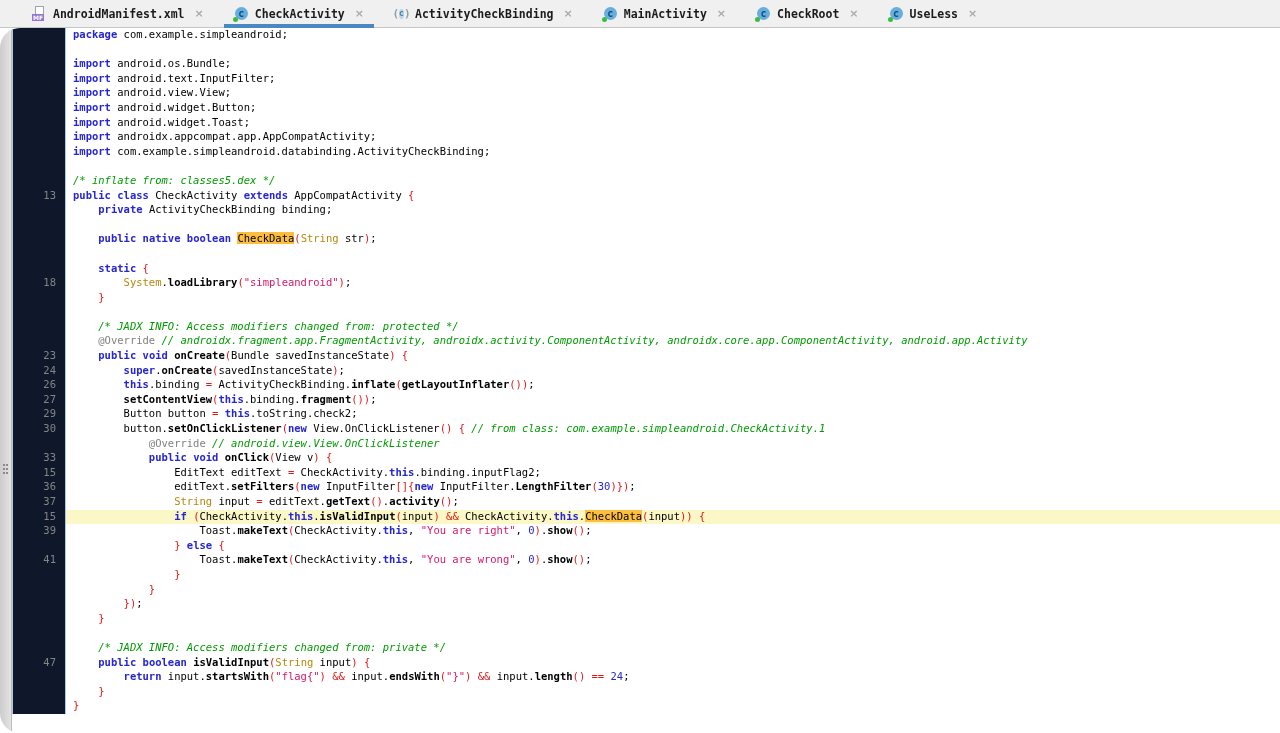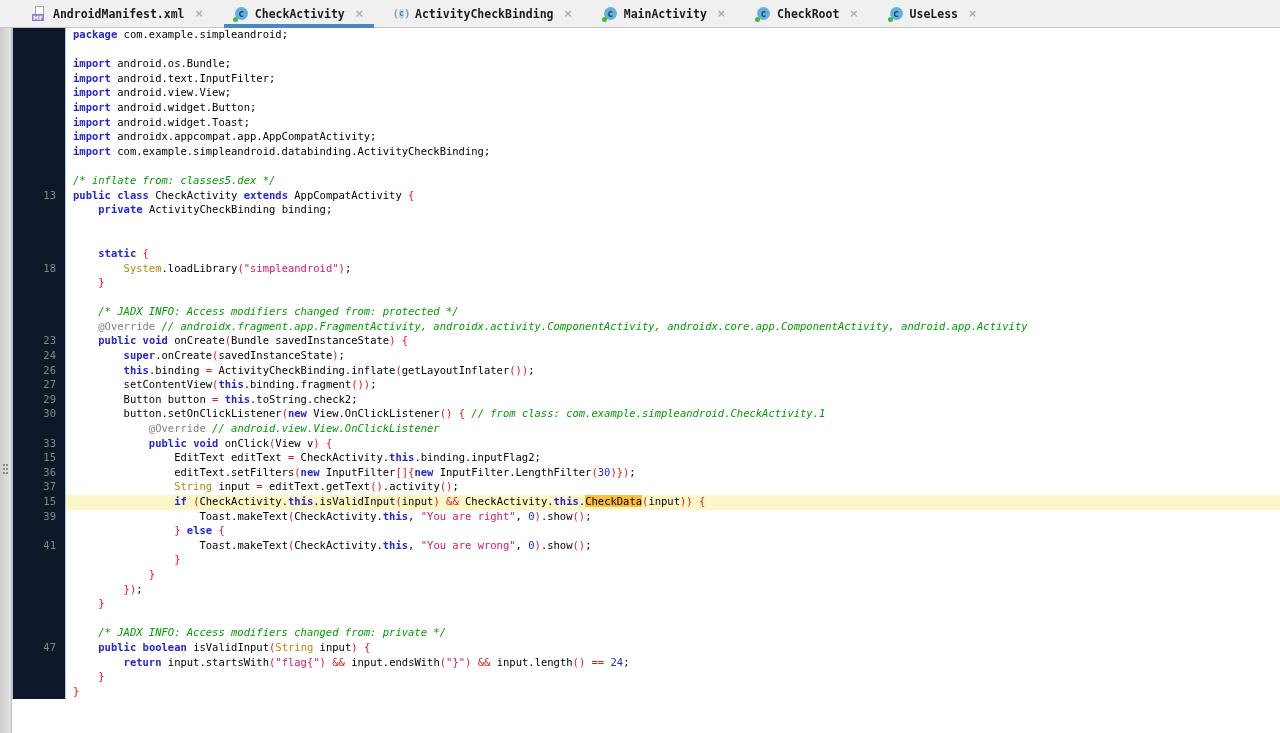--- a/index.html
+++ b/index.html
@@ -17,35 +17,35 @@
   .icon-manifest .sheet{position:absolute;top:0;left:3px;width:9px;height:12px;background:#fdfdfd;border:1px solid #9aa4ad;box-sizing:border-box;}
   .icon-manifest .mf{position:absolute;left:0;bottom:0;background:#9575cd;color:#fff;font:bold 6px/7px "DejaVu Sans",sans-serif;padding:0 1px;}
   .c-circle{position:absolute;left:1px;top:1px;width:13px;height:13px;border-radius:50%;background:#67aedd;
             color:#0f4f7e;font:bold 10px/13px "DejaVu Sans Mono",monospace;text-align:center;}
   .green-dot{position:absolute;left:-1px;bottom:-1px;width:5px;height:5px;border-radius:50%;background:#3cbc3c;}
   .paren-wrap{position:absolute;inset:0;display:flex;align-items:center;justify-content:center;gap:0px;
               color:#8fa0ac;font:bold 11px/15px "DejaVu Sans Mono",monospace;}
   .c-circle.pale{position:static;width:10px;height:10px;background:#b9d6ea;color:#4b80a8;font:bold 8px/10px "DejaVu Sans Mono",monospace;}
 
   
-  .main{flex:1;display:flex;overflow:hidden;}
+  .main{flex:1;display:flex;overflow:hidden;border-radius:20px;}
   .splitter{flex:0 0 11px;background:linear-gradient(90deg,#cccccc,#e3e3e3);border-right:1px solid #bdbdbd;position:relative;}
   .grip{position:absolute;top:436px;left:3px;width:2px;height:2px;background:#8a8a8a;
         box-shadow:0 4px 0 #8a8a8a,0 8px 0 #8a8a8a,3px 0 0 #8a8a8a,3px 4px 0 #8a8a8a,3px 8px 0 #8a8a8a;}
   .editor{flex:1;overflow:hidden;background:#fff;}
 
   .row{display:flex;height:14.6px;line-height:14.6px;font:10.5px "DejaVu Sans Mono",monospace;}
   .gut{flex:0 0 54px;box-sizing:border-box;text-align:right;padding-right:9px;color:var(--gutter_text,#858585);
        border-left:1px solid var(--gutter_border,#adc6e2);border-right:1px solid var(--gutter_border,#adc6e2);background:#0f172a;}
   .code{white-space:pre;padding-left:7px;flex:1 0 auto;color:#000;}
   .row.cur .code{background:var(--current_line,#fbf7c6);}
 
   
   .k{color:var(--keyword,#2626d2);font-weight:bold;}
-  .f{color:#000;font-weight:normal;margin-top:26px;}
+  .f{color:#000;font-weight:bold;margin-top:26px;}
   .t{color:var(--type,#b8860b);}
   .s{color:var(--string,#d31968);}
   .n{color:var(--number,#2626d2);}
   .cm{color:var(--comment,#009b00);font-style:italic;}
   .an{color:var(--annotation,#808080);}
   .r{color:var(--separator,#e01818);}
   .p{color:#000;}
   .m{background:var(--mark,#fcbe3c);color:#000;}
   .caret{display:inline-block;width:0;height:11px;border-left:2px solid var(--caret,#e01616);vertical-align:-1px;margin-right:-2px;}
 </style>
@@ -164,20 +164,24 @@
           <div class="row">
             <span class="gut"></span>
             <span class="code"><span class="p">    </span><span class="k">private</span><span class="p"> ActivityCheckBinding binding;</span></span>
           </div>
           <div class="row">
             <span class="gut"></span>
             <span class="code"></span>
           </div>
           <div class="row">
             <span class="gut"></span>
+            <span class="code"><span class="p">    </span><span class="k">public</span><span class="p"> </span><span class="k">native</span><span class="p"> </span><span class="k">boolean</span><span class="p"> </span><span class="m">CheckData</span><span class="r">(</span><span class="t">String</span><span class="p"> str</span><span class="r">)</span><span class="p">;</span></span>
+          </div>
+          <div class="row">
+            <span class="gut"></span>
             <span class="code"></span>
           </div>
           <div class="row">
             <span class="gut"></span>
             <span class="code"><span class="p">    </span><span class="k">static</span><span class="p"> </span><span class="r">{</span></span>
           </div>
           <div class="row">
             <span class="gut">18</span>
             <span class="code"><span class="p">        </span><span class="t">System</span><span class="p">.</span><span class="f">loadLibrary</span><span class="r">(</span><span class="s">"simpleandroid"</span><span class="r">)</span><span class="p">;</span></span>
           </div>

